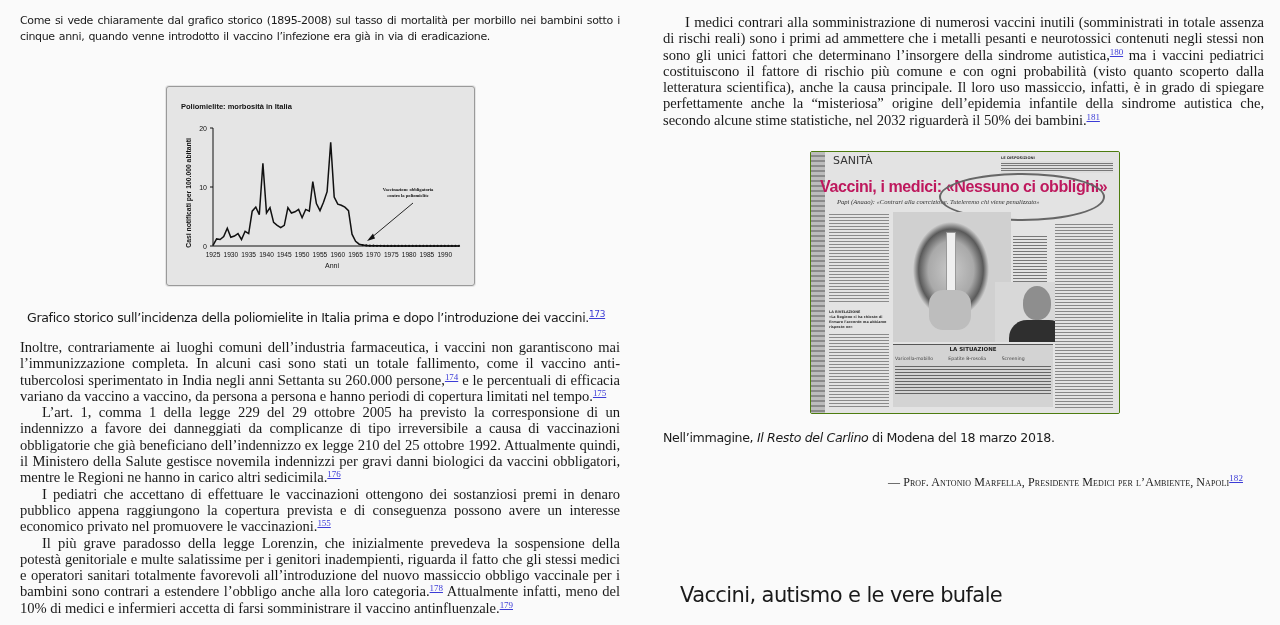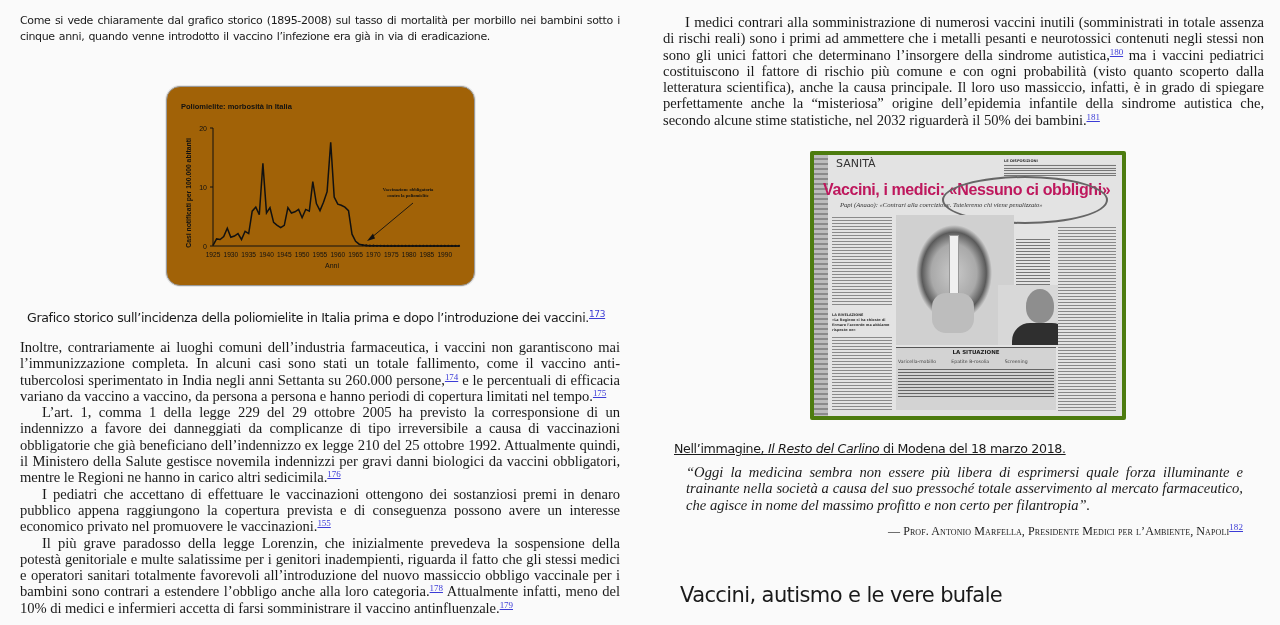--- a/index.html
+++ b/index.html
@@ -22,29 +22,29 @@
       font-size: 14.6px; line-height: 16.3px; text-align: justify;
       letter-spacing: -0.05px;
     }
     .indent { text-indent: 22px; }
     sup.fn { font-size: 9px; line-height: 0; vertical-align: 5px; }
     sup.fn a { color: #3b3bd6; text-decoration: underline; }
 
     
     .figure-chart {
       position: absolute; left: 166px; top: 86px; width: 307px; height: 198px;
-      background: #a16207; border: 1px solid #9a9a9a; border-radius: 14px;
+      background: #e5e5e5; border: 1px solid #9a9a9a; border-radius: 3px;
       box-shadow: 0 0 0 1px #e5e5e5;
     }
     .figure-chart svg { display: block; }
 
     
     .figure-news {
       position: absolute; left: 810px; top: 151px; width: 308px; height: 261px;
-      background: #d9d9d9; border: 4px solid #4d7c0f; border-radius: 2px;
+      background: #d9d9d9; border: 1px solid #4d7c0f; border-radius: 2px;
       overflow: hidden;
     }
 
     .caption {
       font-family: "DejaVu Sans", sans-serif; font-size: 12.6px; letter-spacing: -0.35px;
     }
     .quote {
       font-family: "Liberation Serif", serif; font-style: italic;
       font-size: 14.6px; line-height: 16.3px; text-align: justify;
     }
@@ -185,20 +185,19 @@
     <div style="text-align:center;font-family:'DejaVu Sans',sans-serif;font-size:5.5px;font-weight:bold;color:#222;margin-top:1px;">LA SITUAZIONE</div>
     <div style="display:flex;gap:4px;margin:4px 2px 0 2px;">
       <div style="flex:1;font-family:'DejaVu Sans',sans-serif;font-size:4.6px;color:#444;">Varicella-mobillo</div>
       <div style="flex:1;font-family:'DejaVu Sans',sans-serif;font-size:4.6px;color:#444;">Epatite B-rosolia</div>
       <div style="flex:1;font-family:'DejaVu Sans',sans-serif;font-size:4.6px;color:#444;">Screening</div>
     </div>
     <div style="margin:3px 2px 0 2px;height:30px;background:repeating-linear-gradient(#d3d3d3 0 2px,#666 2px 3px);"></div>
   </div>
 </div>
 
-<p class="caption" style="position:absolute; left:663px; top:430px; margin:11px;text-decoration:underline;"><span>Nell’immagine, </span><em>Il Resto del Carlino</em><span> di Modena del 18 marzo 2018.</span></p>
+<p class="caption" style="position:absolute; left:663px; top:430px; margin:0;"><span>Nell’immagine, </span><em>Il Resto del Carlino</em><span> di Modena del 18 marzo 2018.</span></p>
 
 <blockquote style="position:absolute; left:686px; top:464px; width:557px; margin:0;">
-  <p class="quote">“Oggi la medicina sembra non essere più libera di esprimersi quale forza illuminante e trainante nella società a causa del suo pressoché totale asservimento al mercato farmaceutico, che agisce in nome del massimo profitto e non certo per filantropia”.</p>
   <p class="attrib" style="margin-top:11px;"><span id="attrib-text" style="font-variant: small-caps;">— Prof. Antonio Marfella, Presidente Medici per l’Ambiente, Napoli</span><sup class="fn"><a href="#">182</a></sup></p>
 </blockquote>
 
 <h2 class="section-heading" style="position:absolute; left:663px; top:566px;">Vaccini, autismo e le vere bufale</h2>
 
 </body></html>

